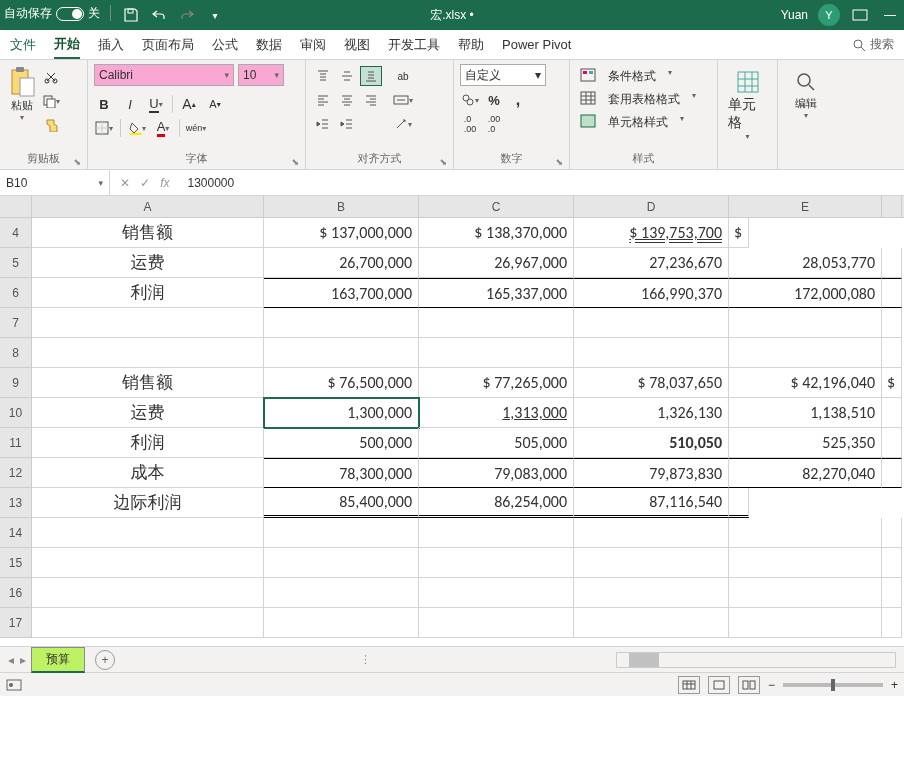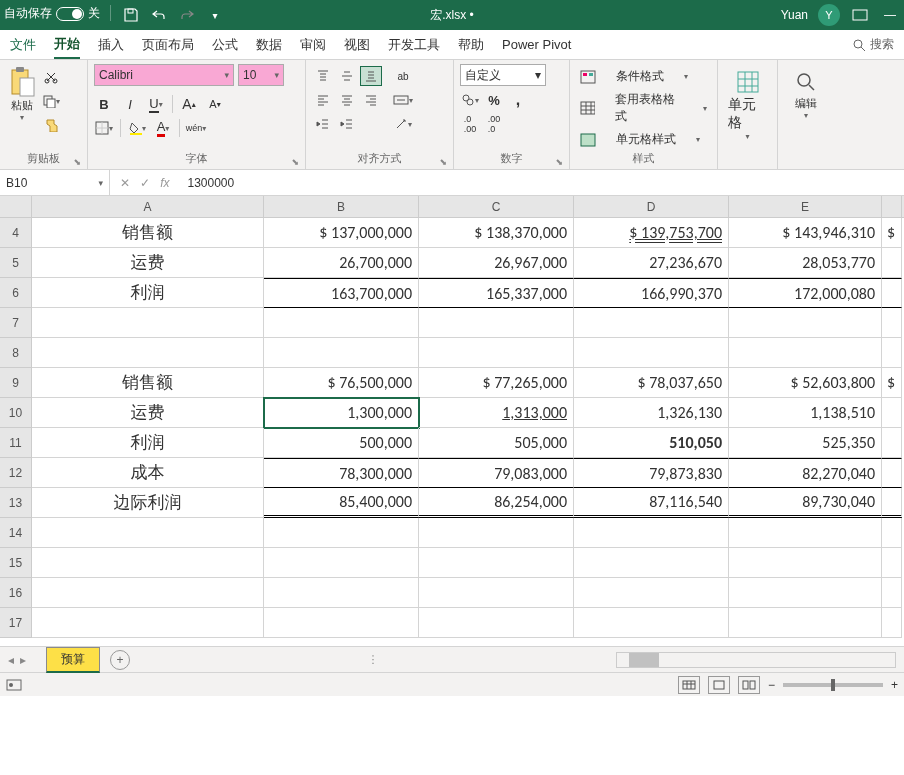--- a/index.html
+++ b/index.html
@@ -33,21 +33,21 @@
 .icon-row{display:flex;align-items:center;gap:6px}
 .ib{width:20px;height:20px;display:flex;align-items:center;justify-content:center;cursor:pointer;font-size:13px}
 .underline-a{border-bottom:2px solid}
 .align-grid{display:flex;flex-direction:column;gap:4px;padding-top:2px}
 .align-row{display:flex;gap:2px}
 .ab{width:22px;height:20px;display:flex;align-items:center;justify-content:center;cursor:pointer}
 .ab.active{background:#c8e0d3;border:1px solid #1c6b4a}
 .num-row{display:flex;align-items:center;gap:4px}
 .num-sel{height:22px;border:1px solid #ababab;background:#fff;width:86px;display:flex;align-items:center;padding:0 4px;font-size:12px;cursor:pointer}
 .style-col{display:flex;flex-direction:column;gap:2px;padding-top:2px}
-.style-btn{display:flex;align-items:center;gap:20px;font-size:12px;cursor:pointer;padding:2px 4px}
+.style-btn{display:flex;gap:12px;font-size:12px;cursor:pointer;padding:2px 4px}
 .big-btn{display:flex;flex-direction:column;align-items:center;cursor:pointer;padding:4px}
 .big-btn .bicon{width:28px;height:28px;display:flex;align-items:center;justify-content:center}
 .formula-bar{height:26px;display:flex;align-items:center;border-bottom:1px solid #d4d4d4}
 .name-box{width:110px;height:100%;border-right:1px solid #d4d4d4;display:flex;align-items:center;padding:0 6px;font-size:12px}
 .name-box .dd{margin-left:auto;font-size:9px;color:#666}
 .fb-btns{display:flex;align-items:center;gap:10px;padding:0 10px;color:#999}
 .fb-input{flex:1;padding:0 8px;font-size:12px}
 .grid-area{height:450px;display:flex;flex-direction:column;background:#fff;overflow:hidden}
 .col-headers{display:flex;height:22px;background:#e6e6e6;border-bottom:1px solid #ccc}
 .corner{width:32px;border-right:1px solid #ccc;background:#e6e6e6}
@@ -59,21 +59,21 @@
 .cell.label{justify-content:center;font-family:"SimSun","Microsoft YaHei";font-size:17px}
 .cell.num{justify-content:flex-end}
 .cell.bb{border-bottom:1.5px solid #000}
 .cell.bt{border-top:1.5px solid #000}
 .cell.db{border-bottom:3px double #000}
 .cell.selected{outline:2px solid #1c6b4a;outline-offset:-1px}
 .cell.du{text-decoration:underline;text-decoration-style:double}
 .sheet-tabs{height:26px;background:#f3f2f1;border-top:1px solid #d4d4d4;display:flex;align-items:center;padding:0 8px}
 .st-nav{display:flex;gap:6px;color:#888}
 .st-nav span{cursor:pointer}
-.sheet-tab{margin-left:20px;padding:3px 14px;background:#fde047;border:1px solid #8a8a8a;border-bottom:2px solid #1c6b4a;font-size:12px;cursor:pointer}
+.sheet-tab{margin-left:5px;padding:3px 14px;background:#bef264;border:1px solid #8a8a8a;border-bottom:2px solid #1c6b4a;font-size:12px;cursor:pointer}
 .add-sheet{width:20px;height:20px;border:1px solid #999;border-radius:50%;display:flex;align-items:center;justify-content:center;margin-left:10px;cursor:pointer;color:#666}
 .hscroll{margin-left:auto;width:280px;height:16px;background:#f3f2f1;border:1px solid #ccc;position:relative}
 .hscroll-thumb{position:absolute;left:12px;top:0;width:30px;height:100%;background:#c1c1c1}
 .statusbar{height:24px;background:#f3f2f1;border-top:1px solid #d4d4d4;display:flex;align-items:center;padding:0 6px;gap:8px}
 .statusbar .right{margin-left:auto;display:flex;align-items:center;gap:8px}
 .view-btn{width:22px;height:18px;border:1px solid #999;cursor:pointer;display:flex;align-items:center;justify-content:center;font-size:10px}
 .zoom-slider{width:100px;height:4px;background:#bbb;position:relative}
 .zoom-slider::after{content:"";position:absolute;left:48%;top:-4px;width:4px;height:12px;background:#666}
 svg{display:block}
 </style>
@@ -420,21 +420,20 @@
         <div class="ch" style="width: 20px;"></div>
       </div>
   </div>
   <div class="grid-body" id="gridbody">
       <div class="row">
         <div class="rh">4</div>
         <div class="cell label" style="width: 232px;">销售额</div>
         <div class="cell num" style="width: 155px;">$   137,000,000</div>
         <div class="cell num" style="width: 155px;">$   138,370,000</div>
         <div class="cell num du" style="width: 155px;">$    139,753,700</div>
-        <div class="cell num" style="width: 153px;">$   143,946,310</div>
         <div class="cell num" style="width: 20px;">$</div>
       </div>
       <div class="row">
         <div class="rh">5</div>
         <div class="cell label" style="width: 232px;">运费</div>
         <div class="cell num" style="width: 155px;">26,700,000</div>
         <div class="cell num" style="width: 155px;">26,967,000</div>
         <div class="cell num" style="width: 155px;">27,236,670</div>
         <div class="cell num" style="width: 153px;">28,053,770</div>
         <div class="cell num" style="width: 20px;"></div>
@@ -465,21 +464,21 @@
         <div class="cell num" style="width: 155px;"></div>
         <div class="cell num" style="width: 153px;"></div>
         <div class="cell num" style="width: 20px;"></div>
       </div>
       <div class="row">
         <div class="rh">9</div>
         <div class="cell label" style="width: 232px;">销售额</div>
         <div class="cell num" style="width: 155px;">$     76,500,000</div>
         <div class="cell num" style="width: 155px;">$     77,265,000</div>
         <div class="cell num" style="width: 155px;">$      78,037,650</div>
-        <div class="cell num" style="width: 153px;">$     52,603,800</div>
+        <div class="cell num" style="width: 153px;">$     42,196,040</div>
         <div class="cell num" style="width: 20px;">$</div>
       </div>
       <div class="row">
         <div class="rh">10</div>
         <div class="cell label" style="width: 232px;">运费</div>
         <div class="cell num selected" style="width: 155px;">1,300,000</div>
         <div class="cell num" style="width: 155px; text-decoration: underline;">1,313,000</div>
         <div class="cell num" style="width: 155px;">1,326,130</div>
         <div class="cell num" style="width: 153px;">1,138,510</div>
         <div class="cell num" style="width: 20px;"></div>
@@ -501,21 +500,20 @@
         <div class="cell num bt bb" style="width: 155px;">79,873,830</div>
         <div class="cell num bt bb" style="width: 153px;">82,270,040</div>
         <div class="cell num bt bb" style="width: 20px;"></div>
       </div>
       <div class="row">
         <div class="rh">13</div>
         <div class="cell label" style="width: 232px;">边际利润</div>
         <div class="cell num db" style="width: 155px;">85,400,000</div>
         <div class="cell num db" style="width: 155px;">86,254,000</div>
         <div class="cell num db" style="width: 155px;">87,116,540</div>
-        <div class="cell num db" style="width: 153px;">89,730,040</div>
         <div class="cell num db" style="width: 20px;"></div>
       </div>
       <div class="row">
         <div class="rh">14</div>
         <div class="cell label" style="width: 232px;"></div>
         <div class="cell num" style="width: 155px;"></div>
         <div class="cell num" style="width: 155px;"></div>
         <div class="cell num" style="width: 155px;"></div>
         <div class="cell num" style="width: 153px;"></div>
         <div class="cell num" style="width: 20px;"></div>

